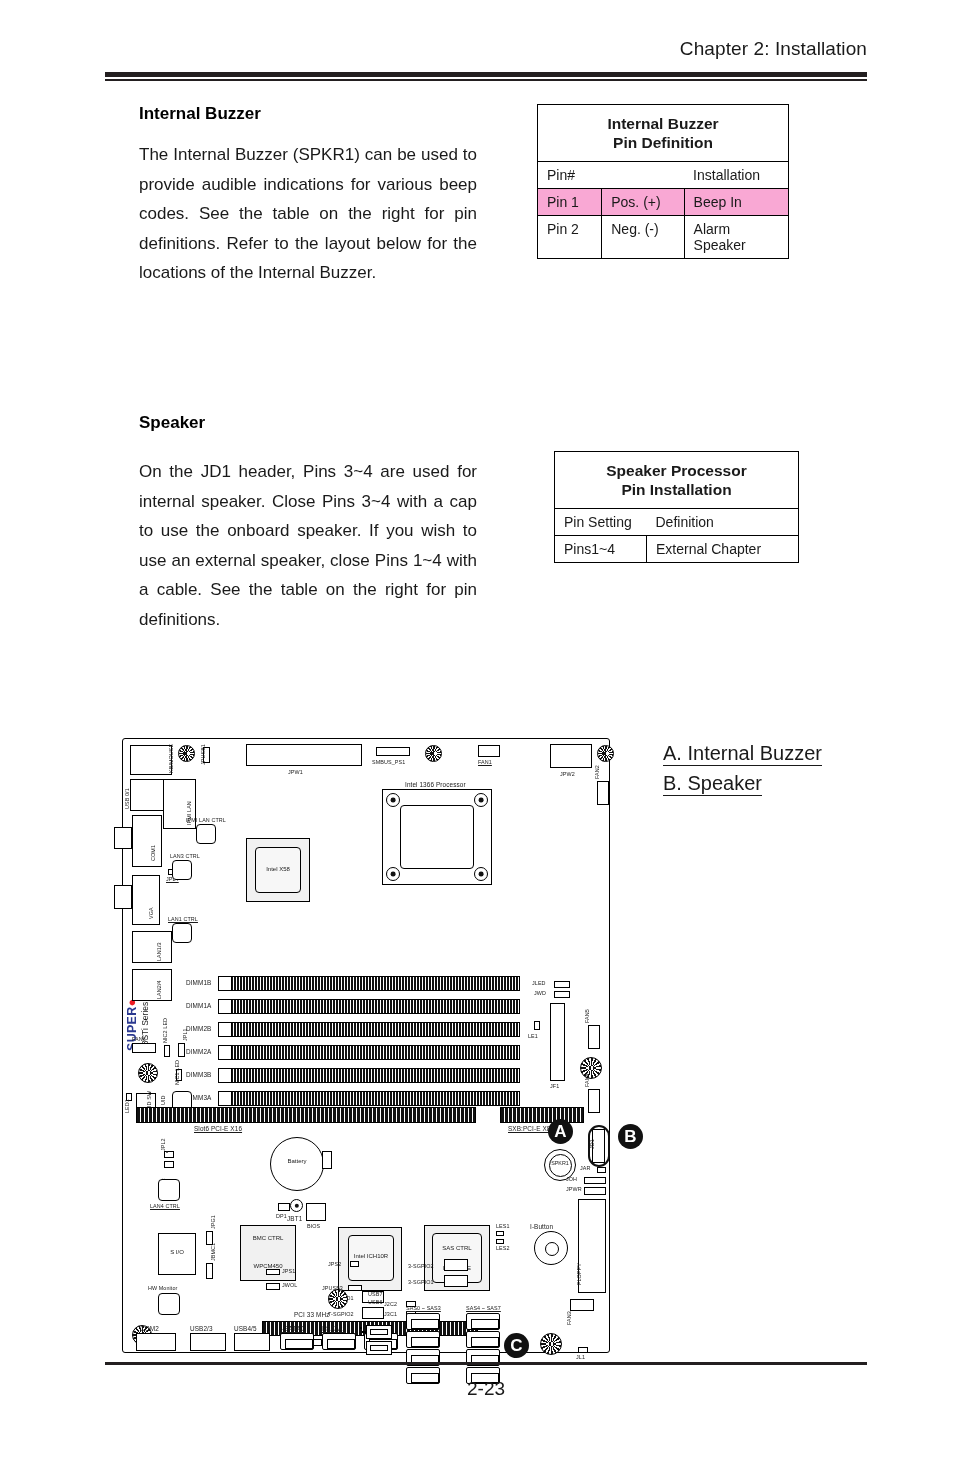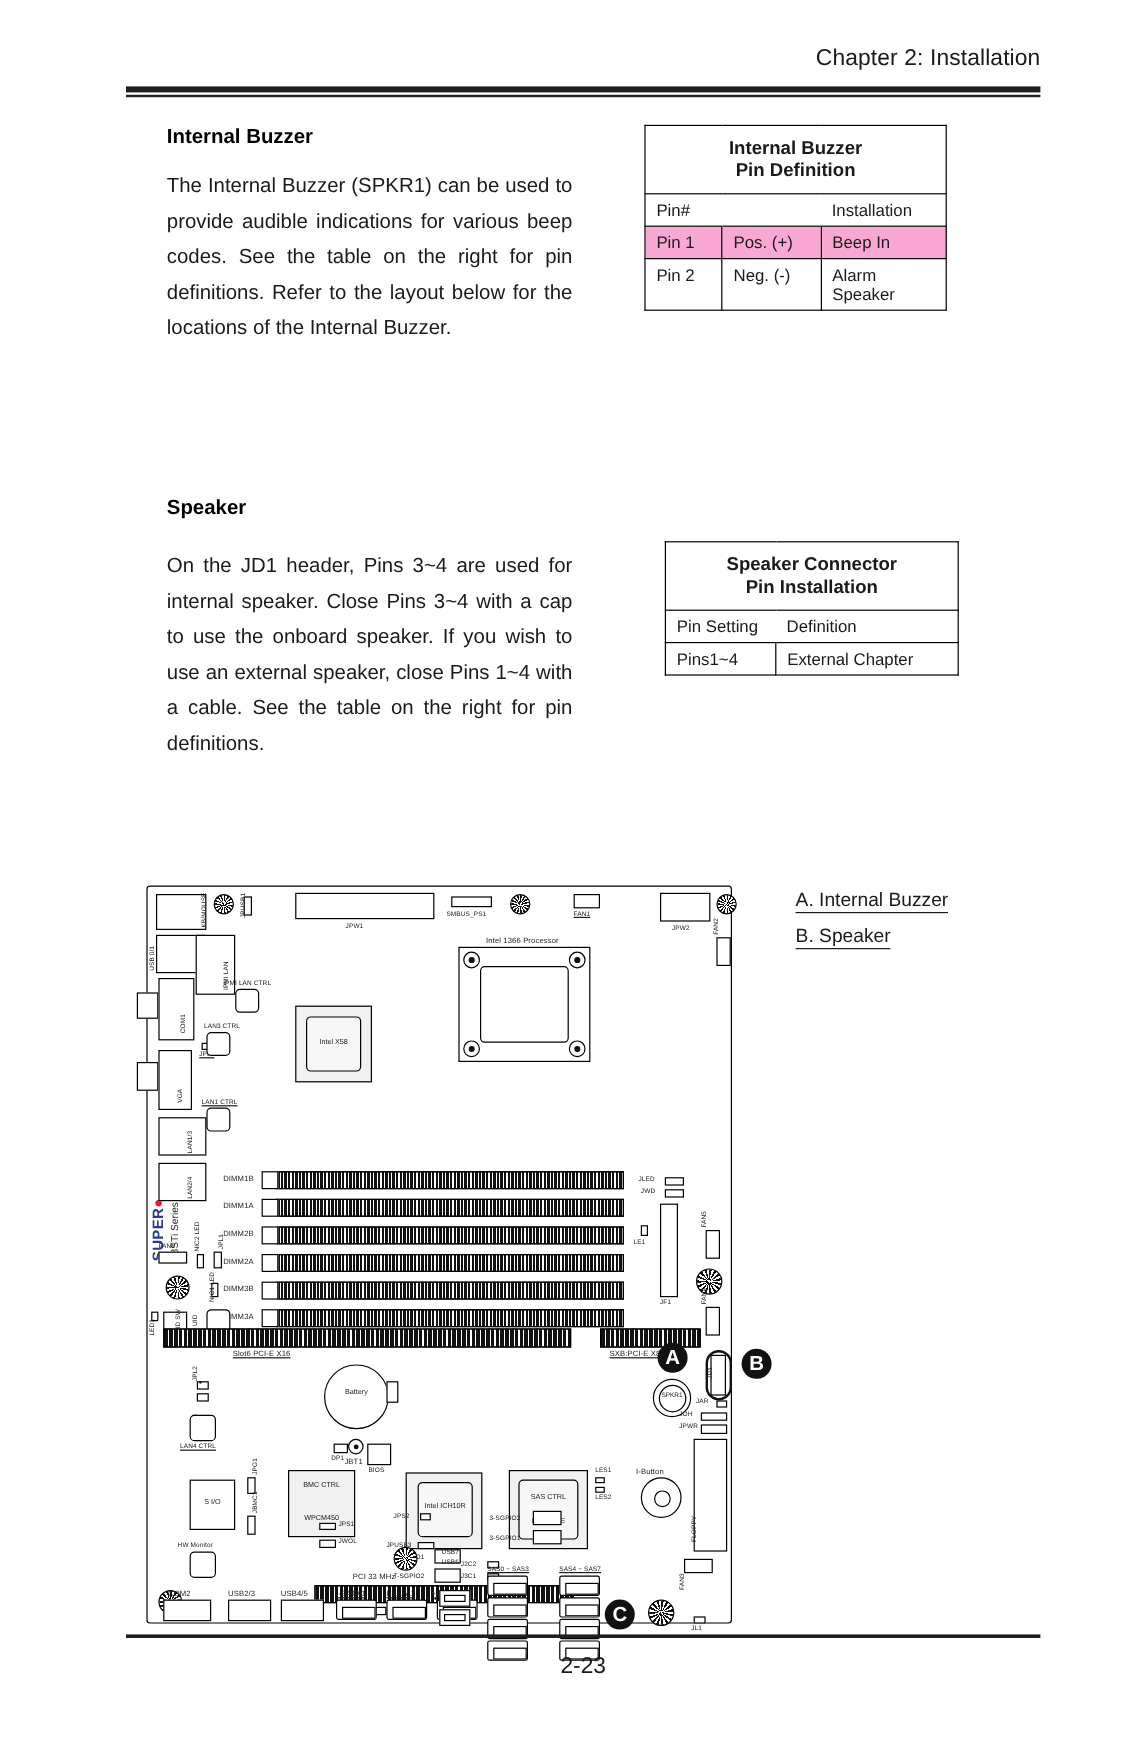--- a/index.html
+++ b/index.html
@@ -78,21 +78,21 @@
 
   #buzzer-table { left:537px; top:104px; width:252px; }
   #buzzer-table td.c1 { width:64px; }
   #buzzer-table td.c2 { width:82px; }
   #speaker-table { left:554px; top:451px; width:245px; }
   #speaker-table td.s1 { width:92px; }
 
   
   .legend {
     position:absolute; left:663px;
-    font-size:16px; color:#1a1a1a;
+    font-size:20px; color:#1a1a1a;
   }
   .legend span { border-bottom:1.4px solid #1a1a1a; padding-bottom:1px; }
   #legend-a { top:742px; }
   #legend-b { top:772px; }
 
   
   .rule-foot {
     position:absolute; left:105px; top:1362px; width:762px; height:3px;
     background:#231f20;
   }
@@ -270,21 +270,21 @@
 </tbody>
   </table>
 
 <div class="sec-title" id="speaker-title">Speaker</div>
 <div class="body-copy" id="speaker-copy">On the JD1 header, Pins 3~4 are used for internal speaker. Close Pins 3~4 with a cap to use the onboard speaker. If you wish to use an external speaker, close Pins 1~4 with a cable. See the table on the right for pin definitions.</div>
 
 <table class="pin-table" id="speaker-table">
   <tbody>
       <tr>
     <td class="cap" colspan="2">
-      <span>Speaker Connector</span><br>
+      <span>Speaker Processor</span><br>
       <span>Pin Installation</span>
     </td>
   </tr>
   <tr>
     <td class="s1 nb">Pin Setting</td>
     <td class="nb2">Definition</td>
   </tr>
   <tr>
     <td class="s1">Pins1~4</td>
     <td>External Chapter</td>

